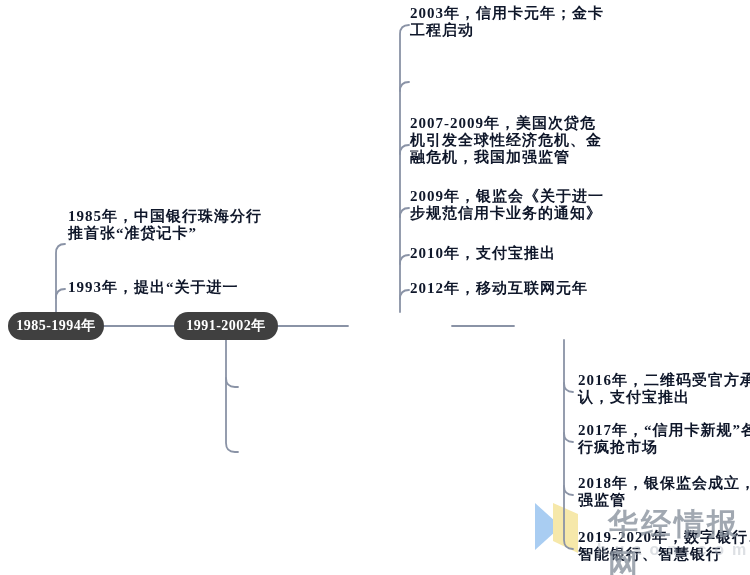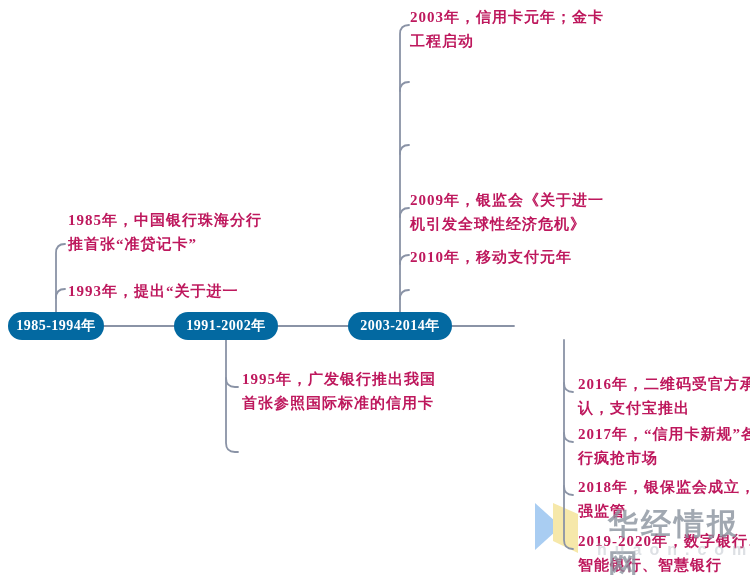--- a/index.html
+++ b/index.html
@@ -6,28 +6,28 @@
   .canvas{
     position:relative;
     width:750px;height:575px;
     background:#ffffff;
     overflow:hidden;
     font-family:"Liberation Serif","DejaVu Serif",serif;
   }
   .connectors{position:absolute;left:0;top:0;z-index:2;}
   .pill{
     position:absolute;top:312px;height:28px;z-index:3;
-    background:#0369a1;border-radius:14px;
+    background:#404040;border-radius:14px;
     display:flex;align-items:center;justify-content:center;
     color:#ffffff;font-size:14px;font-weight:bold;letter-spacing:0.5px;
   }
   .evt{
     position:absolute;z-index:3;
-    color:#be185d;font-size:15px;font-weight:bold;
-    line-height:24px;letter-spacing:1px;
+    color:#0f172a;font-size:15px;font-weight:bold;
+    line-height:17px;letter-spacing:1px;
     white-space:pre;
   }
   .wm-brand{
     position:absolute;left:576px;top:504px;z-index:5;
     font-family:"Liberation Sans","DejaVu Sans",sans-serif;
     font-size:30px;font-weight:bold;letter-spacing:3px;
     color:rgba(138,146,158,0.80);
     margin-left:32px;
   }
   .wm-domain{
@@ -77,34 +77,35 @@
 
       <path d="M 564 340 V 540 Q 564 549 573 549"></path>
       <path d="M 564 383 Q 564 392 573 392"></path>
       <path d="M 564 433 Q 564 442 573 442"></path>
       <path d="M 564 486 Q 564 495 573 495"></path>
     </g>
   </svg>
 
   <div class="pill" style="left:8px;width:96px">1985-1994年</div>
   <div class="pill" style="left:174px;width:104px">1991-2002年</div>
-  <div class="pill" style="left:348px;width:104px">2003-2014年</div>
 
   <div class="evt" style="left:68px;top:208px">1985年，中国银行珠海分行
 推首张“准贷记卡”</div>
   <div class="evt" style="left:68px;top:279px">1993年，提出“关于进一</div>
 
-  <div class="evt" style="left:242px;top:367px">1995年，广发银行推出我国
-首张参照国际标准的信用卡</div>
 
   <div class="evt" style="left:410px;top:5px">2003年，信用卡元年；金卡
 工程启动</div>
+  <div class="evt" style="left:410px;top:115px">2007-2009年，美国次贷危
+机引发全球性经济危机、金
+融危机，我国加强监管</div>
   <div class="evt" style="left:410px;top:188px">2009年，银监会《关于进一
-机引发全球性经济危机》</div>
-  <div class="evt" style="left:410px;top:245px">2010年，移动支付元年</div>
+步规范信用卡业务的通知》</div>
+  <div class="evt" style="left:410px;top:245px">2010年，支付宝推出</div>
+  <div class="evt" style="left:410px;top:280px">2012年，移动互联网元年</div>
 
   <div class="evt" style="left:578px;top:372px">2016年，二维码受官方承
 认，支付宝推出</div>
   <div class="evt" style="left:578px;top:422px">2017年，“信用卡新规”各
 行疯抢市场</div>
   <div class="evt" style="left:578px;top:475px">2018年，银保监会成立，加
 强监管</div>
   <div class="evt" style="left:578px;top:529px">2019-2020年，数字银行、
 智能银行、智慧银行</div>
 

